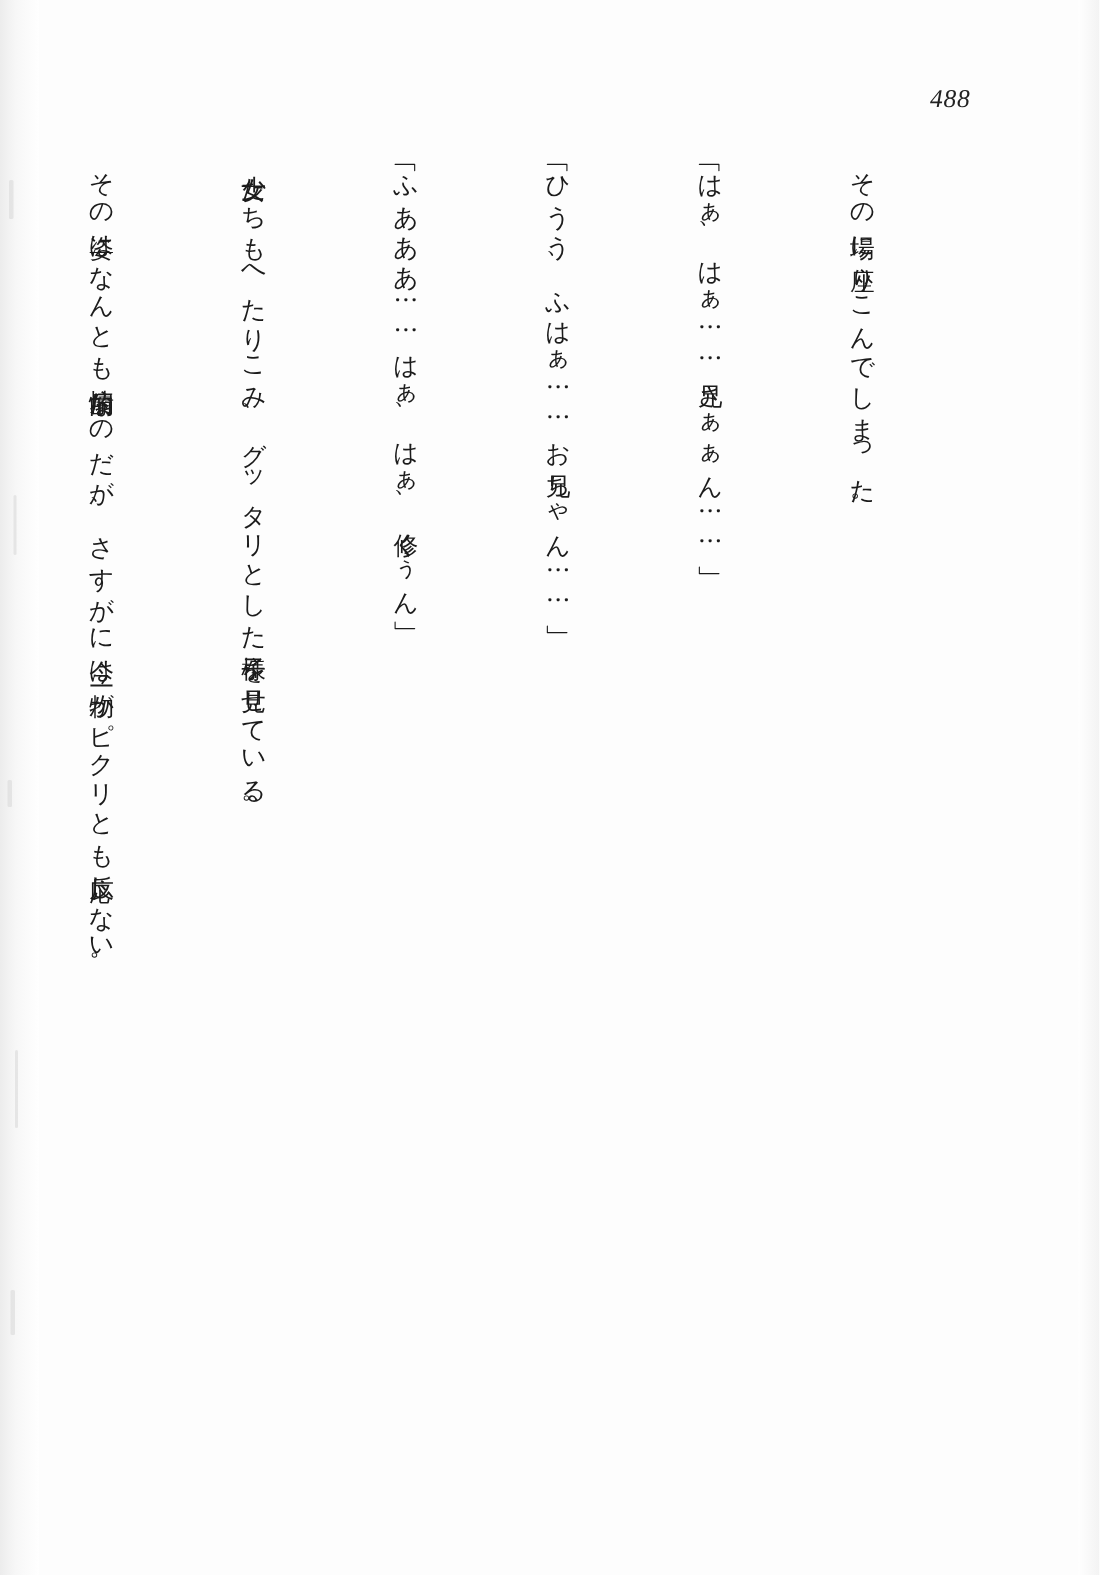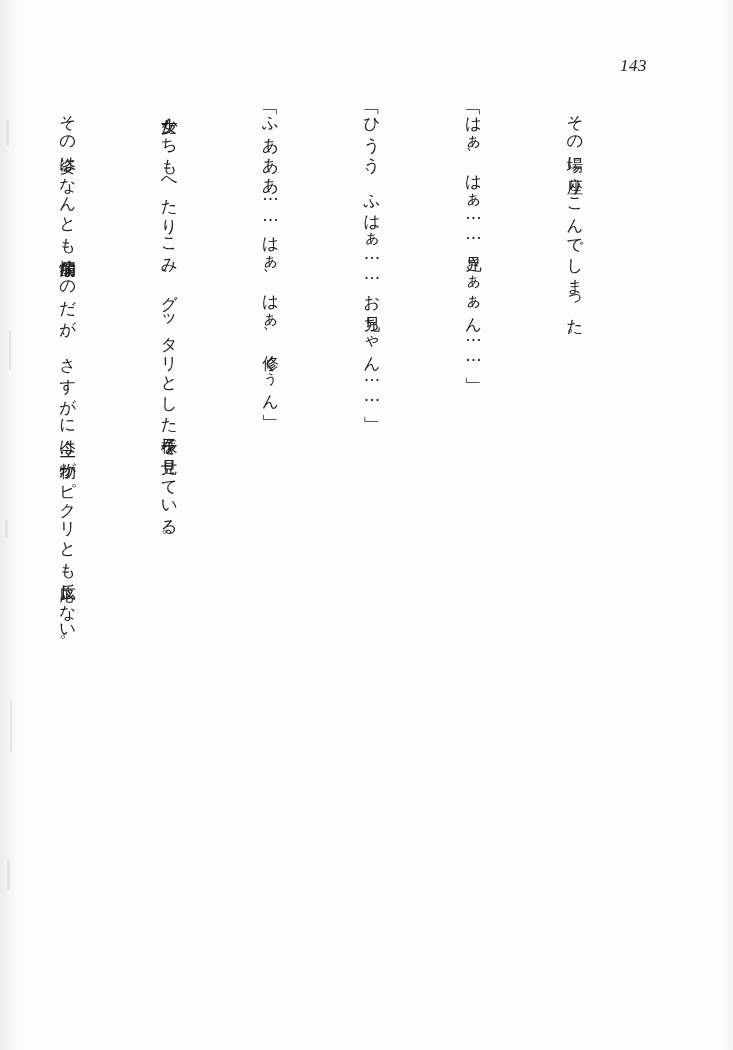--- a/index.html
+++ b/index.html
@@ -90,21 +90,21 @@
 
   <div class="edge-shade-left"></div>
   <div class="edge-shade-right"></div>
 
   <div class="edge-speck" style="left:6px;  top:120px; width:3px; height:26px;"></div>
   <div class="edge-speck" style="left:9px;  top:330px; width:2px; height:40px;"></div>
   <div class="edge-speck" style="left:5px;  top:520px; width:3px; height:18px;"></div>
   <div class="edge-speck" style="left:10px; top:700px; width:2px; height:52px;"></div>
   <div class="edge-speck" style="left:7px;  top:860px; width:3px; height:30px;"></div>
 
-  <div id="page-number">143</div>
+  <div id="page-number">488</div>
 
   <div id="text-block">
     <span class="line">その場に座りこんでしまった。</span>
     <span class="line">「はぁ、はぁ……兄さぁぁん……」</span>
     <span class="line">「ひうう、ふはぁ……お兄ちゃん……」</span>
     <span class="line">「ふあああ……はぁ、はぁ、修くぅん」</span>
     <span class="line">少女たちもへたりこみ、グッタリとした様子を見せている。</span>
     <span class="line">その姿はなんとも扇情的なのだが、さすがに今は一物がピクリとも反応しない。</span>
     
     

